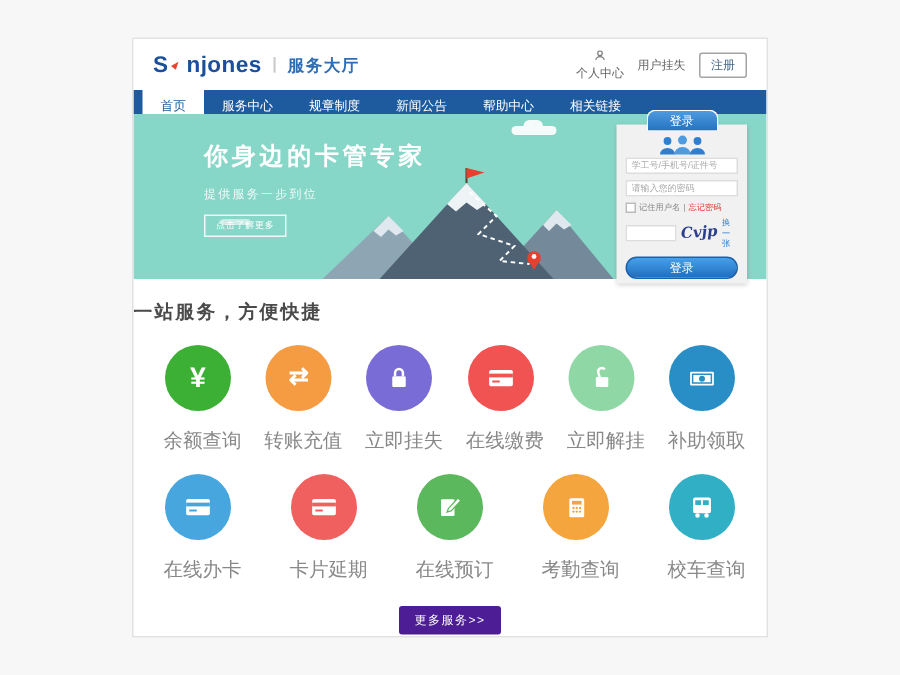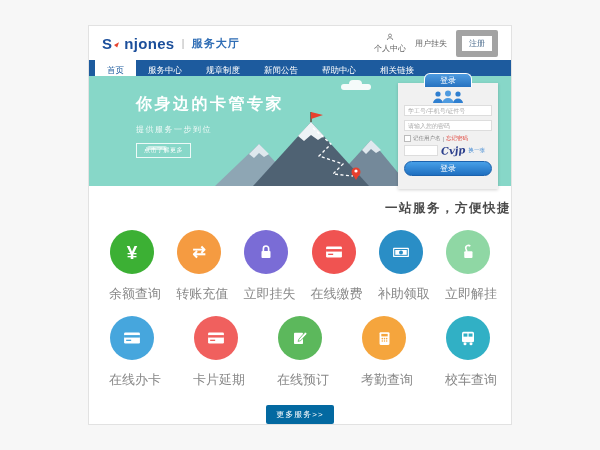--- a/index.html
+++ b/index.html
@@ -7,64 +7,64 @@
   .page{position:absolute;left:88px;top:25px;width:424px;height:400px;background:#fff;border:1px solid #e2e2e2;box-sizing:border-box;overflow:hidden;}
 
   
   .topbar{height:34px;display:flex;align-items:center;padding:0 13px;background:#fff;}
   .logo{display:flex;align-items:center;font-weight:bold;font-size:15px;color:#1c4f9b;letter-spacing:.3px;cursor:pointer;}
   .logo .arrow{margin:0 1px;display:inline-block;}
   .logo-div{color:#ccc;margin:0 7px;font-size:11px;}
   .logo-suffix{color:#2f6db5;font-size:11px;letter-spacing:1px;}
   .top-right{margin-left:auto;display:flex;align-items:center;gap:9px;font-size:8px;color:#666;}
   .top-link{display:flex;align-items:center;gap:2px;cursor:pointer;flex-direction:column;}
-  .register-btn{border:6px solid #a3a3a3;border-radius:2px;padding:2px 7px;font-size:8px;color:#4a6b8c;background:#fff;cursor:pointer;}
+  .register-btn{border:1px solid #a3a3a3;border-radius:2px;padding:2px 7px;font-size:8px;color:#4a6b8c;background:#fff;cursor:pointer;}
 
   
   .nav{height:16px;background:#1d5b9e;display:flex;padding-left:6px;}
   .nav-item{color:#fff;font-size:8.5px;line-height:21px;padding:0 12px;cursor:pointer;}
   .nav-item.active{background:#fff;color:#1d5b9e;}
 
   
   .banner{height:110px;background:#87d7c8;position:relative;}
   .hero{position:absolute;left:47px;top:18px;z-index:2;}
   .hero-title{color:#fff;font-size:16px;font-weight:bold;letter-spacing:2.5px;}
   .hero-sub{color:rgba(255,255,255,.88);font-size:8px;letter-spacing:1.5px;margin-top:9px;}
   .hero-cta{display:inline-block;margin-top:8px;border:1px solid rgba(255,255,255,.85);color:#fff;font-size:6px;padding:2px 7px;letter-spacing:.5px;cursor:pointer;}
   .mountains{position:absolute;left:112px;bottom:0;z-index:1;}
   .cloud{position:absolute;background:#fff;opacity:.92;border-radius:8px;z-index:1;}
   .cloud.c1{left:252px;top:8px;width:30px;height:6px;}
   .cloud.c1::before{content:"";position:absolute;left:8px;top:-4px;width:13px;height:8px;background:#fff;border-radius:8px;}
   .cloud.c2{left:58px;top:70px;width:20px;height:4px;opacity:.55;}
 
   
-  .login-panel{position:absolute;right:13px;top:57px;width:100px;height:106px;background:#f1f1f1;z-index:6;box-shadow:0 1px 3px rgba(0,0,0,.18);padding:3px 6px;box-sizing:border-box;}
+  .login-panel{position:absolute;right:13px;top:57px;width:87px;height:106px;background:#f1f1f1;z-index:6;box-shadow:0 1px 3px rgba(0,0,0,.18);padding:3px 6px;box-sizing:border-box;}
   .login-tab{width:46px;height:13px;margin:-13px auto 3px;background:linear-gradient(#4e9be0,#2672c0);border:1px solid #fff;border-bottom:none;border-radius:6px 6px 0 0;color:#fff;font-size:8px;text-align:center;line-height:13px;cursor:pointer;}
   .login-users{text-align:center;height:15px;}
   .login-input{display:block;width:100%;height:11px;box-sizing:border-box;border:1px solid #ddd;background:#fff;font-size:6px;color:#555;padding:0 3px;margin-bottom:4px;}
   .login-input::placeholder{color:#aaa;}
   .remember-row{display:flex;align-items:center;font-size:5.5px;color:#888;gap:2px;}
   .chk{width:5px;height:5px;border:1px solid #bbb;background:#fff;display:inline-block;cursor:pointer;}
   .forgot{color:#e0392f;cursor:pointer;}
   .cap-row{display:flex;align-items:center;gap:3px;margin-top:3px;}
   .cap-input{width:34px;height:11px;border:1px solid #ddd;background:#fff;box-sizing:border-box;}
   .cap-text{font-family:"DejaVu Serif",serif;font-style:italic;font-weight:bold;font-size:10px;color:#2b3f8c;transform:rotate(-4deg);}
   .cap-refresh{font-size:5.5px;color:#2f7fd0;cursor:pointer;}
   .login-submit{margin-top:5px;width:100%;height:15px;border:1px solid #1b62ad;border-radius:8px;background:linear-gradient(#47a0e8,#1f6fc0);color:#fff;font-size:8px;cursor:pointer;}
 
   
-  .section-title{text-align:right;font-size:12.5px;font-weight:bold;color:#4a4a4a;letter-spacing:1.5px;}
+  .section-title{text-align:left;font-size:12.5px;font-weight:bold;color:#4a4a4a;letter-spacing:1.5px;}
   .services{padding-top:14px;}
   .svc-row{display:flex;justify-content:space-between;padding:0 20px;margin-top:13px;}
   .svc-item{width:46px;text-align:center;cursor:pointer;}
   .svc-circle{width:44px;height:44px;border-radius:50%;margin:0 auto;display:flex;align-items:center;justify-content:center;}
   .svc-circle .glyph{color:#fff;font-weight:bold;font-size:19px;line-height:1;}
   .svc-label{font-size:13px;color:#888;margin-top:11px;white-space:nowrap;}
   .more-wrap{text-align:center;margin-top:14px;}
-  .more-btn{display:inline-block;background:#0369a1;color:#fff;font-size:8px;padding:4px 10px;border-radius:2px;letter-spacing:1px;cursor:pointer;}
+  .more-btn{display:inline-block;background:#4c1d95;color:#fff;font-size:8px;padding:4px 10px;border-radius:2px;letter-spacing:1px;cursor:pointer;}
 
   
   .ann{margin-top:17px;}
 </style>
 </head>
 <body>
 
 <div class="page">
 
   <div class="topbar">
@@ -187,37 +187,37 @@
           <div class="svc-circle" style="background: rgb(240, 83, 81); color: rgb(240, 83, 81);">
             <svg width="20" height="20" viewBox="0 0 24 24">
               <rect x="2.5" y="5.5" width="19" height="13" rx="1.5" fill="#fff"></rect>
               <rect x="2.5" y="8.5" width="19" height="3" fill="currentColor"></rect>
               <rect x="5" y="14" width="6" height="1.6" fill="currentColor"></rect>
             </svg>
           </div>
           <div class="svc-label">在线缴费</div>
         </div>
         <div class="svc-item">
+          <div class="svc-circle" style="background: rgb(143, 215, 164); color: rgb(143, 215, 164);">
+            <svg width="18" height="18" viewBox="0 0 24 24">
+              <rect x="7" y="11" width="11" height="9" rx="1.2" fill="#fff"></rect>
+              <path d="M9.5 11 V6.5 a3.3 3.3 0 0 1 6.4 -1" fill="none" stroke="#fff" stroke-width="2.2" transform="rotate(-18 12 8)"></path>
+            </svg>
+          </div>
+          <div class="svc-label">立即解挂</div>
+        </div>
+        <div class="svc-item">
           <div class="svc-circle" style="background: rgb(42, 142, 198); color: rgb(42, 142, 198);">
             <svg width="20" height="20" viewBox="0 0 24 24">
               <rect x="2.5" y="7" width="19" height="11" rx="1" fill="#fff"></rect>
               <rect x="4.5" y="9" width="15" height="7" fill="none" stroke="currentColor" stroke-width="1.2"></rect>
               <circle cx="12" cy="12.5" r="2.4" fill="currentColor"></circle>
             </svg>
           </div>
           <div class="svc-label">补助领取</div>
-        </div>
-        <div class="svc-item">
-          <div class="svc-circle" style="background: rgb(143, 215, 164); color: rgb(143, 215, 164);">
-            <svg width="18" height="18" viewBox="0 0 24 24">
-              <rect x="7" y="11" width="11" height="9" rx="1.2" fill="#fff"></rect>
-              <path d="M9.5 11 V6.5 a3.3 3.3 0 0 1 6.4 -1" fill="none" stroke="#fff" stroke-width="2.2" transform="rotate(-18 12 8)"></path>
-            </svg>
-          </div>
-          <div class="svc-label">立即解挂</div>
         </div>
       </div>
     <div class="svc-row" id="svc-row-2">
         <div class="svc-item">
           <div class="svc-circle" style="background: rgb(70, 166, 221); color: rgb(70, 166, 221);">
             <svg width="20" height="20" viewBox="0 0 24 24">
               <rect x="2.5" y="5.5" width="19" height="13" rx="1.5" fill="#fff"></rect>
               <rect x="2.5" y="8.5" width="19" height="3" fill="currentColor"></rect>
               <rect x="5" y="14" width="6" height="1.6" fill="currentColor"></rect>
             </svg>

